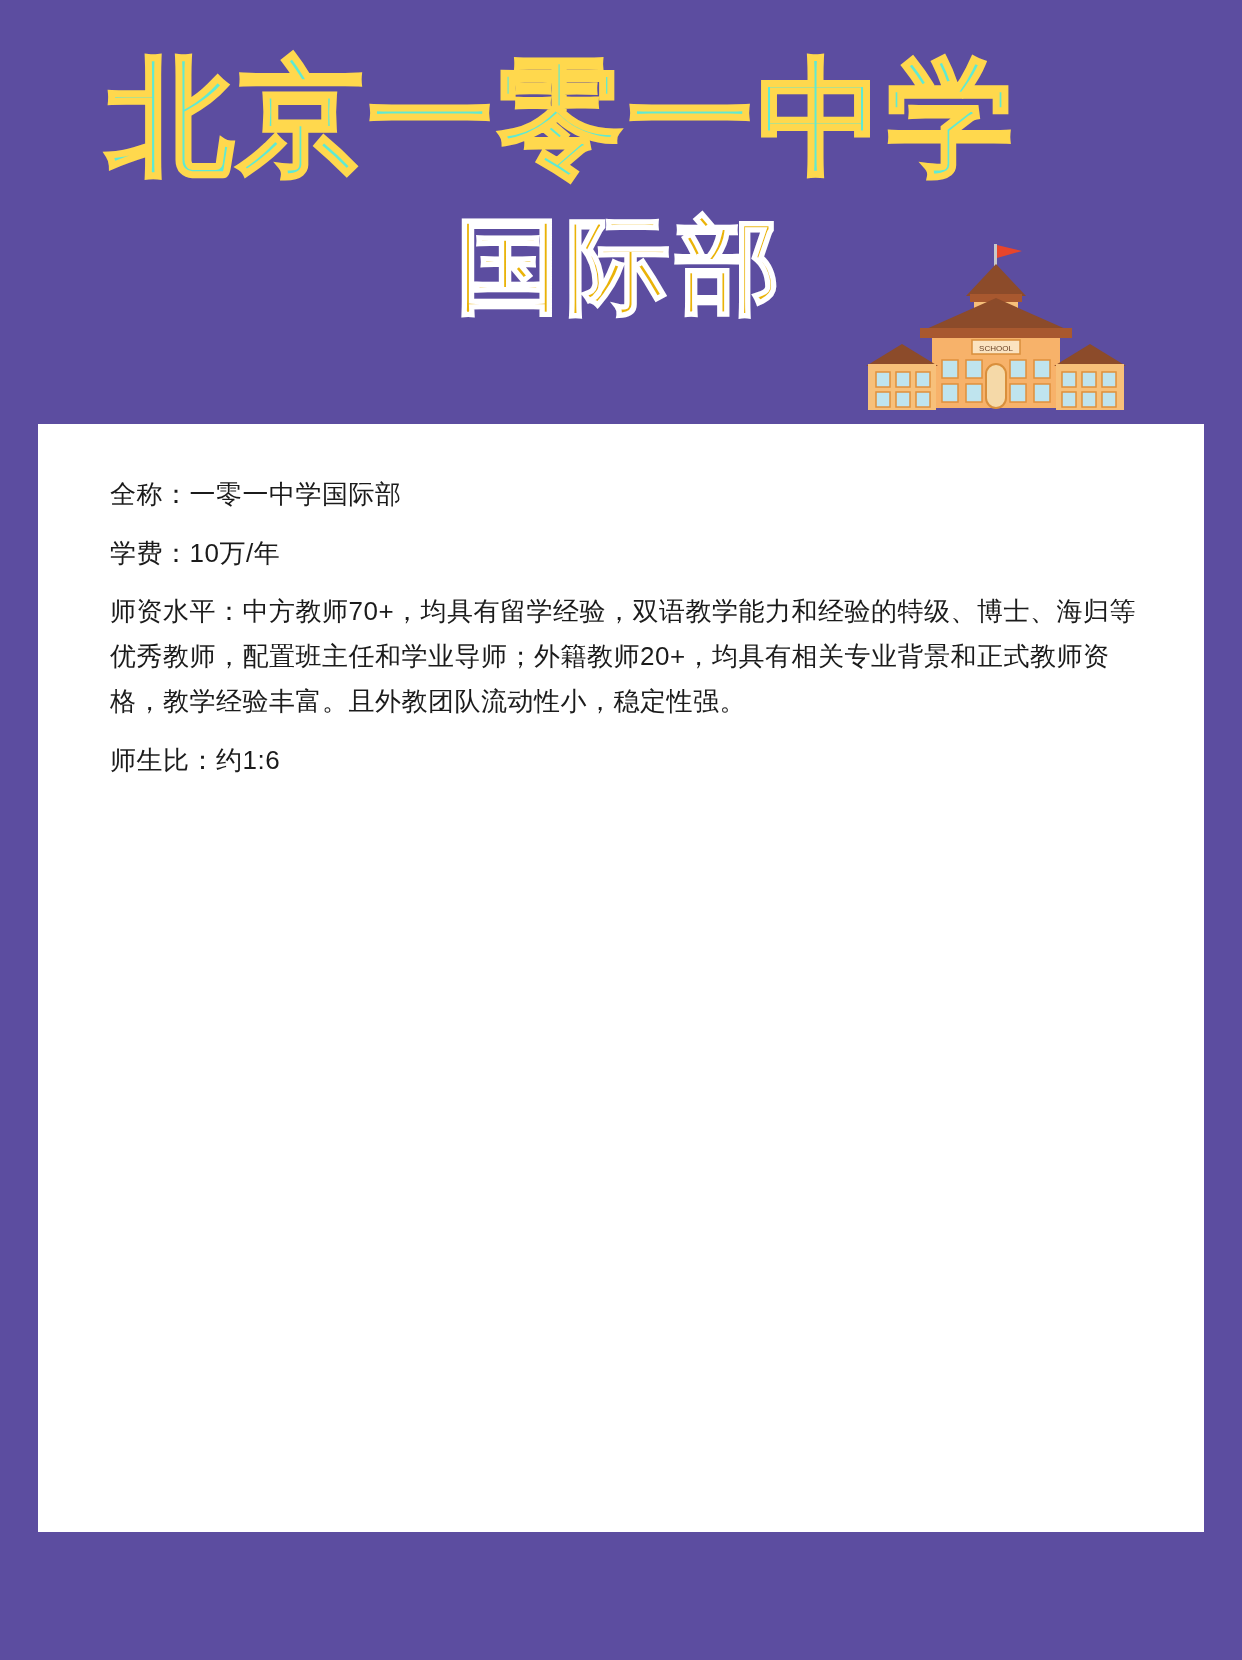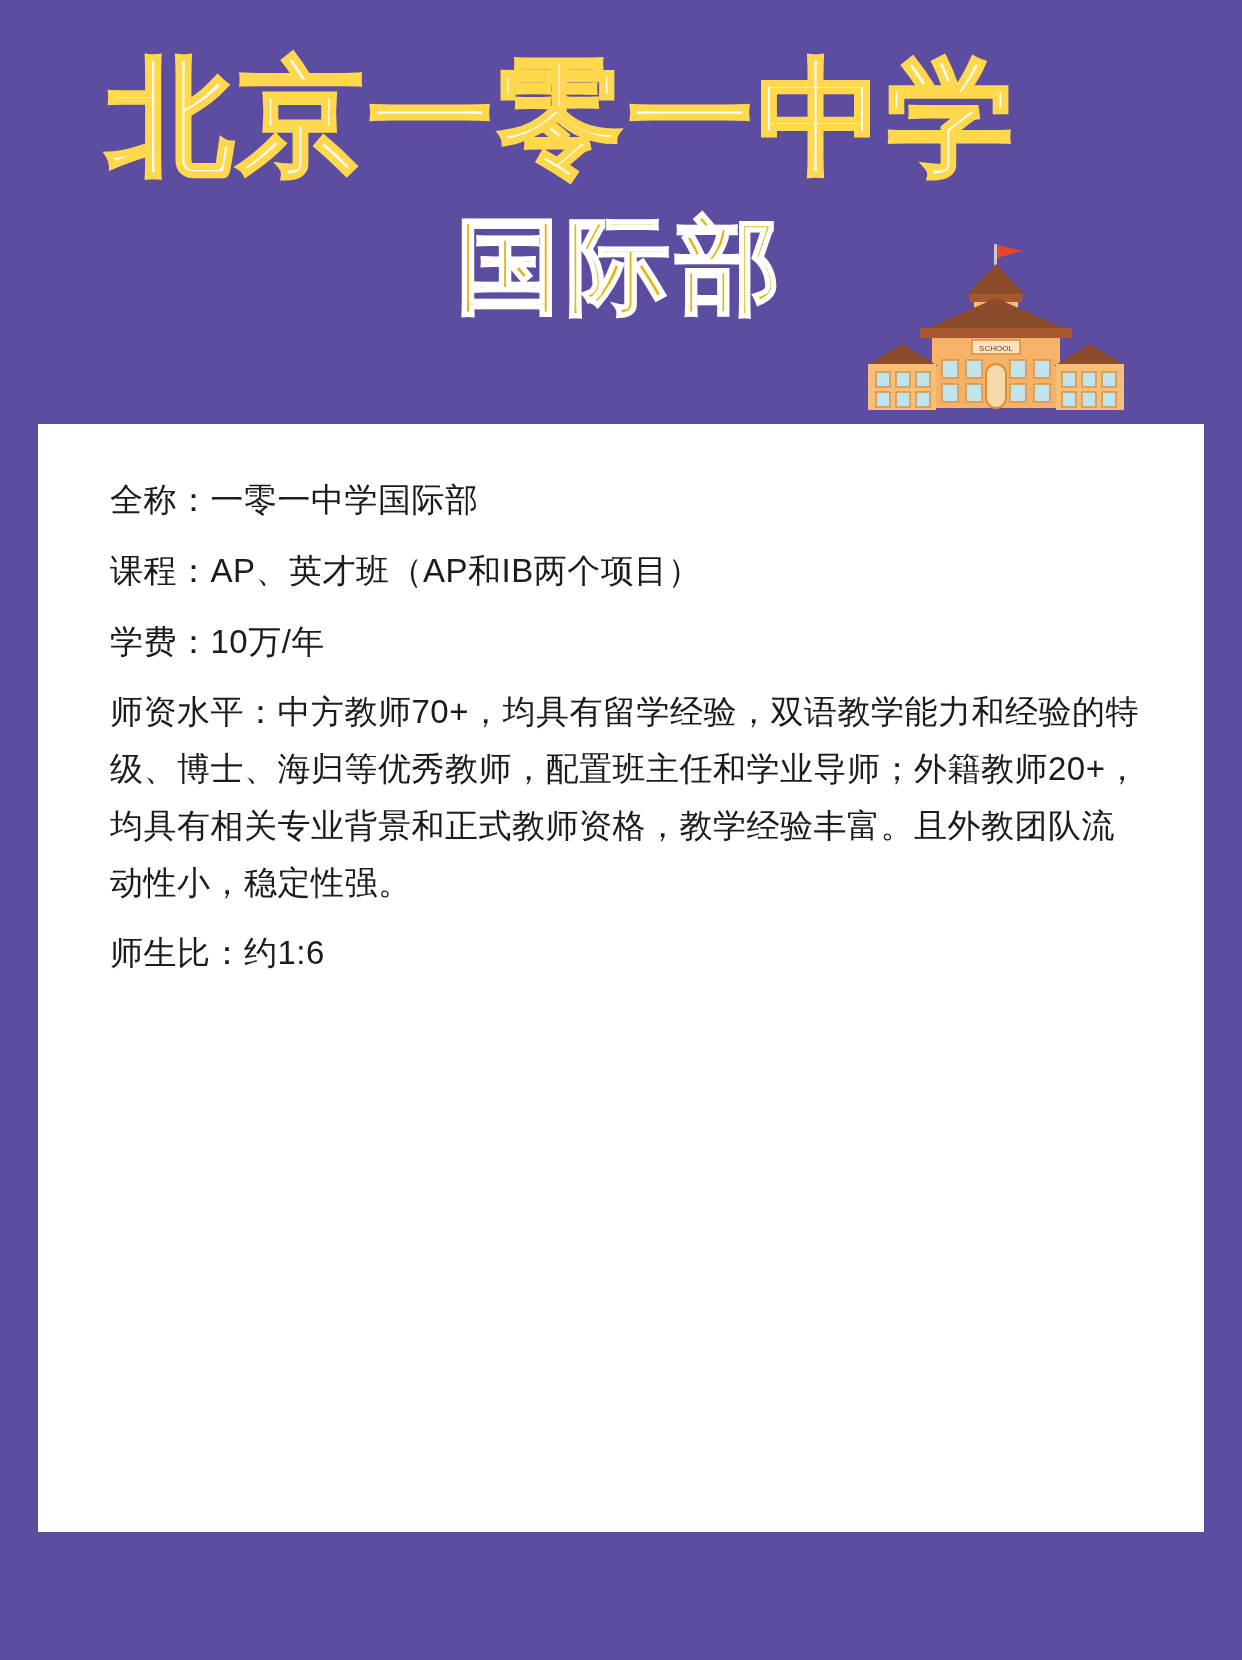--- a/index.html
+++ b/index.html
@@ -28,21 +28,21 @@
   }
   .title-main {
     position: absolute;
     top: 52px;
     left: 0;
     width: 1125px;
     text-align: center;
     font-size: 126px;
     line-height: 1.05;
     font-weight: bold;
-    color: #ffffff;
+    color: #5eead4;
     letter-spacing: 4px;
     -webkit-text-stroke: 3px #ffd84d;
   }
   .title-sub {
     position: absolute;
     top: 212px;
     left: 0;
     width: 1242px;
     text-align: center;
     font-size: 104px;
@@ -68,21 +68,21 @@
     left: 38px;
     top: 424px;
     width: 1166px;
     height: 1108px;
     background: #ffffff;
   }
   .card-inner {
     padding: 48px 60px 0 72px;
   }
   .info-line {
-    font-size: 33px;
+    font-size: 26px;
     line-height: 1.72;
     color: #1b1b1b;
     letter-spacing: 0.5px;
     margin: 0 0 14px 0;
     word-break: break-all;
   }
   .info-line.block {
     margin-bottom: 14px;
   }
 </style>
@@ -152,20 +152,19 @@
           <rect x="236" y="154" width="14" height="15"></rect>
           <rect x="256" y="154" width="14" height="15"></rect>
         </g>
       </svg>
     </div>
   </div>
 
   <div class="card">
     <div class="card-inner">
       <p class="info-line">全称：一零一中学国际部</p>
-      <p class="info-line">课程：AP、英才班（AP和IB两个项目）</p>
       <p class="info-line">学费：10万/年</p>
       <p class="info-line block">师资水平：中方教师70+，均具有留学经验，双语教学能力和经验的特级、博士、海归等优秀教师，配置班主任和学业导师；外籍教师20+，均具有相关专业背景和正式教师资格，教学经验丰富。且外教团队流动性小，稳定性强。</p>
       <p class="info-line">师生比：约1:6</p>
     </div>
   </div>
 
 </div>
 
 </body></html>

